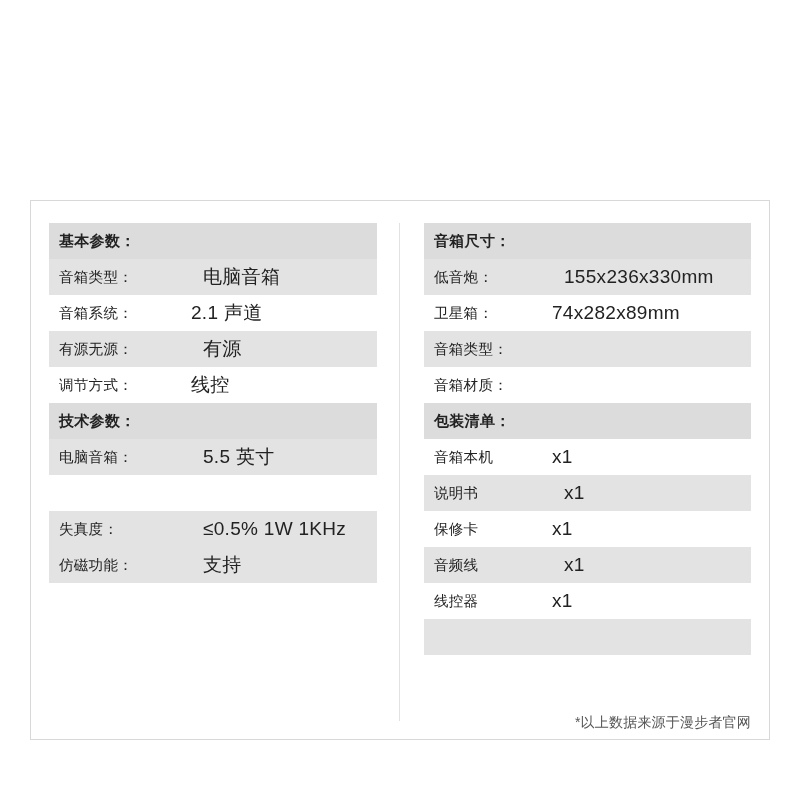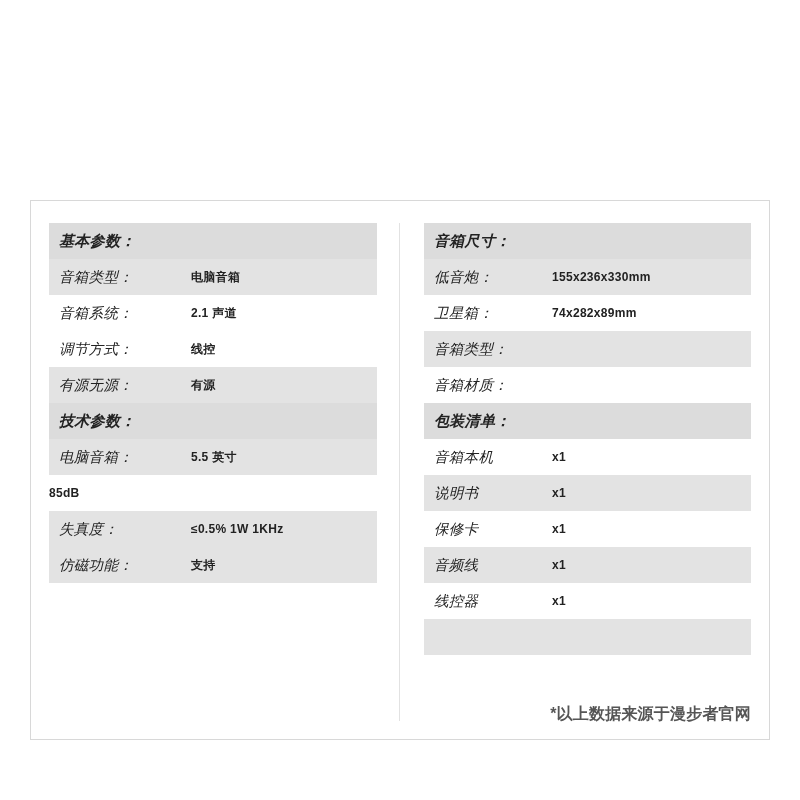--- a/index.html
+++ b/index.html
@@ -48,95 +48,92 @@
     padding-left: 24px;
   }
   .row {
     height: 36px;
     display: flex;
     align-items: center;
     box-sizing: border-box;
   }
   .row.shaded {
     background: #e3e3e3;
+    gap: 12px;
   }
   .row.section {
     background: #dcdcdc;
   }
   .cell-label {
     width: 142px;
     flex: 0 0 142px;
     font-size: 14.5px;
     color: #222;
     padding-left: 10px;
     box-sizing: border-box;
     letter-spacing: 0.3px;
-    font-style: italic;
   }
   .cell-value {
     flex: 1 1 auto;
-    font-size: 12px;
+    font-size: 19px;
     color: #222;
     letter-spacing: 0.3px;
-    font-weight: bold;
   }
   .row.section .cell-label {
     font-weight: bold;
     font-size: 15px;
   }
   .col.right .cell-label {
     width: 128px;
     flex: 0 0 128px;
   }
   .footnote {
     position: absolute;
     right: 18px;
-    bottom: 14px;
-    font-size: 16px;
+    bottom: 7px;
+    font-size: 14px;
     color: #555;
     letter-spacing: 0.2px;
-    font-weight: bold;
   }
 </style>
 </head>
 <body>
 
 <div class="sheet">
   <div class="spec-wrap">
     <div class="col left" id="col-left">
         <div class="row section">
           <div class="cell-label">基本参数：</div>
           <div class="cell-value"></div>
         </div>
         <div class="row shaded">
           <div class="cell-label">音箱类型：</div>
           <div class="cell-value">电脑音箱</div>
         </div>
         <div class="row">
           <div class="cell-label">音箱系统：</div>
           <div class="cell-value">2.1 声道</div>
         </div>
+        <div class="row shaded">
+          <div class="cell-label">有源无源：</div>
+          <div class="cell-value">有源</div>
+        </div>
         <div class="row">
           <div class="cell-label">调节方式：</div>
           <div class="cell-value">线控</div>
-        </div>
-        <div class="row shaded">
-          <div class="cell-label">有源无源：</div>
-          <div class="cell-value">有源</div>
         </div>
         <div class="row section">
           <div class="cell-label">技术参数：</div>
           <div class="cell-value"></div>
         </div>
         <div class="row shaded">
           <div class="cell-label">电脑音箱：</div>
           <div class="cell-value">5.5 英寸</div>
         </div>
         <div class="row">
-          <div class="cell-value">85dB</div>
         </div>
         <div class="row shaded">
           <div class="cell-label">失真度：</div>
           <div class="cell-value">≤0.5% 1W 1KHz</div>
         </div>
         <div class="row shaded">
           <div class="cell-label">仿磁功能：</div>
           <div class="cell-value">支持</div>
         </div>
       </div>

